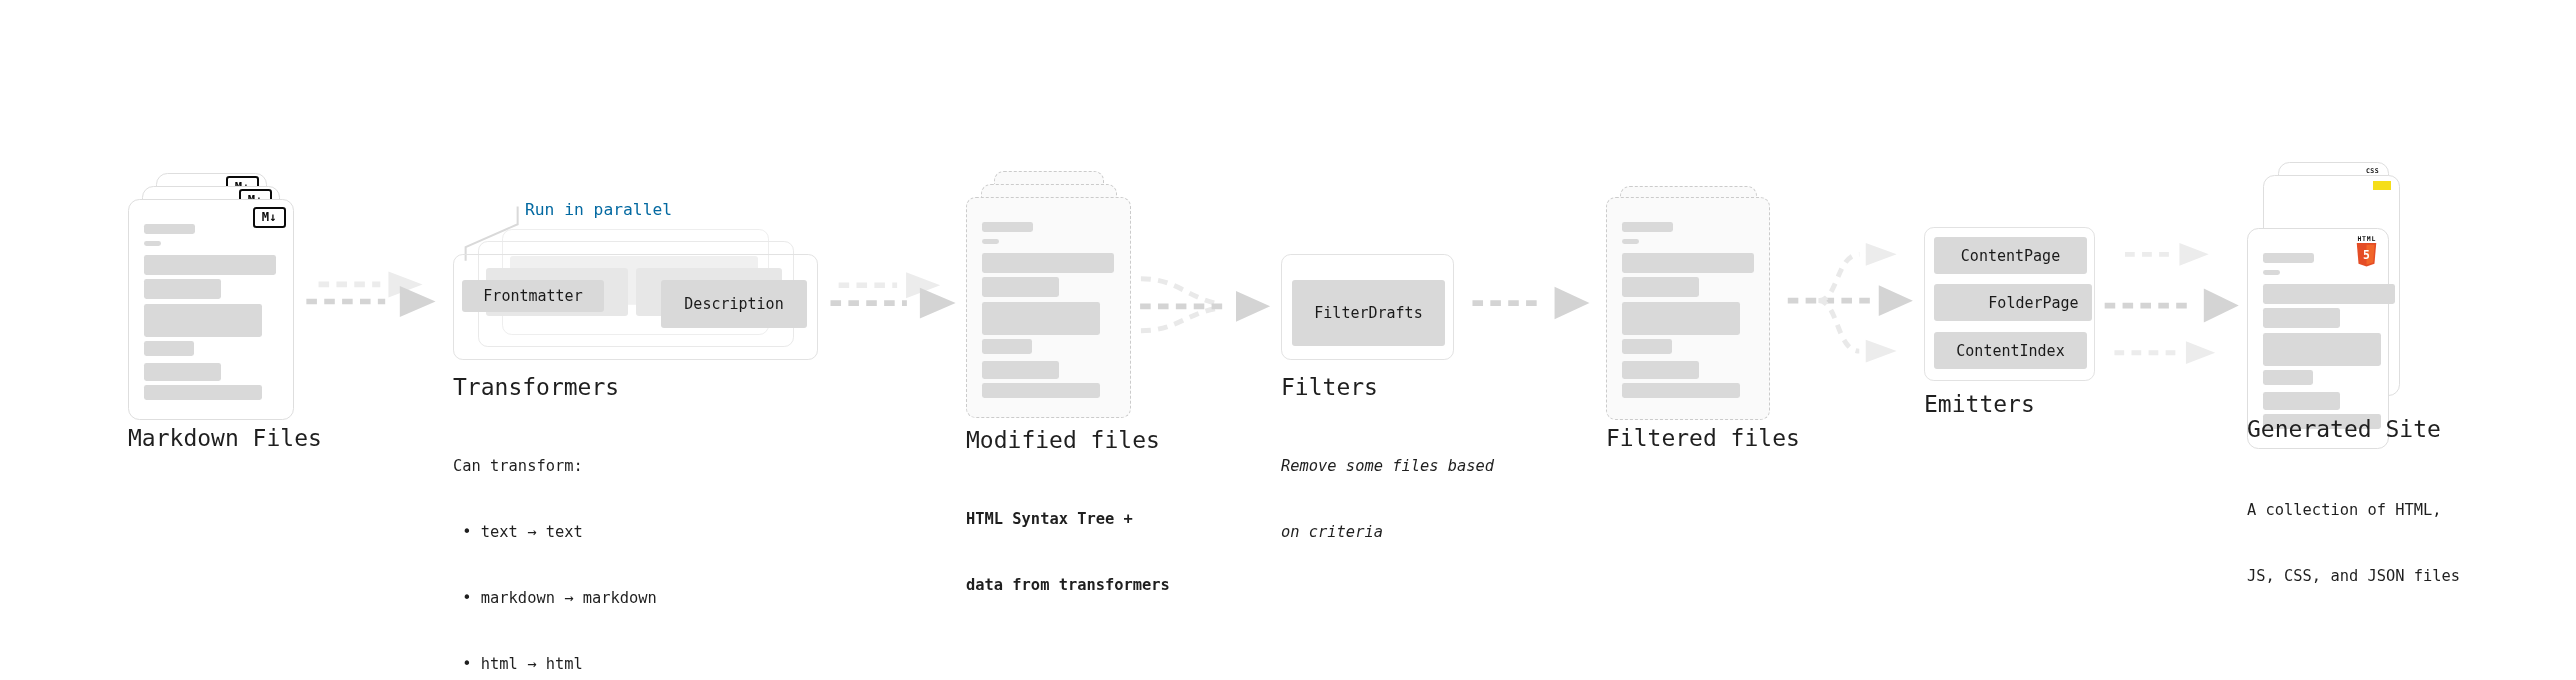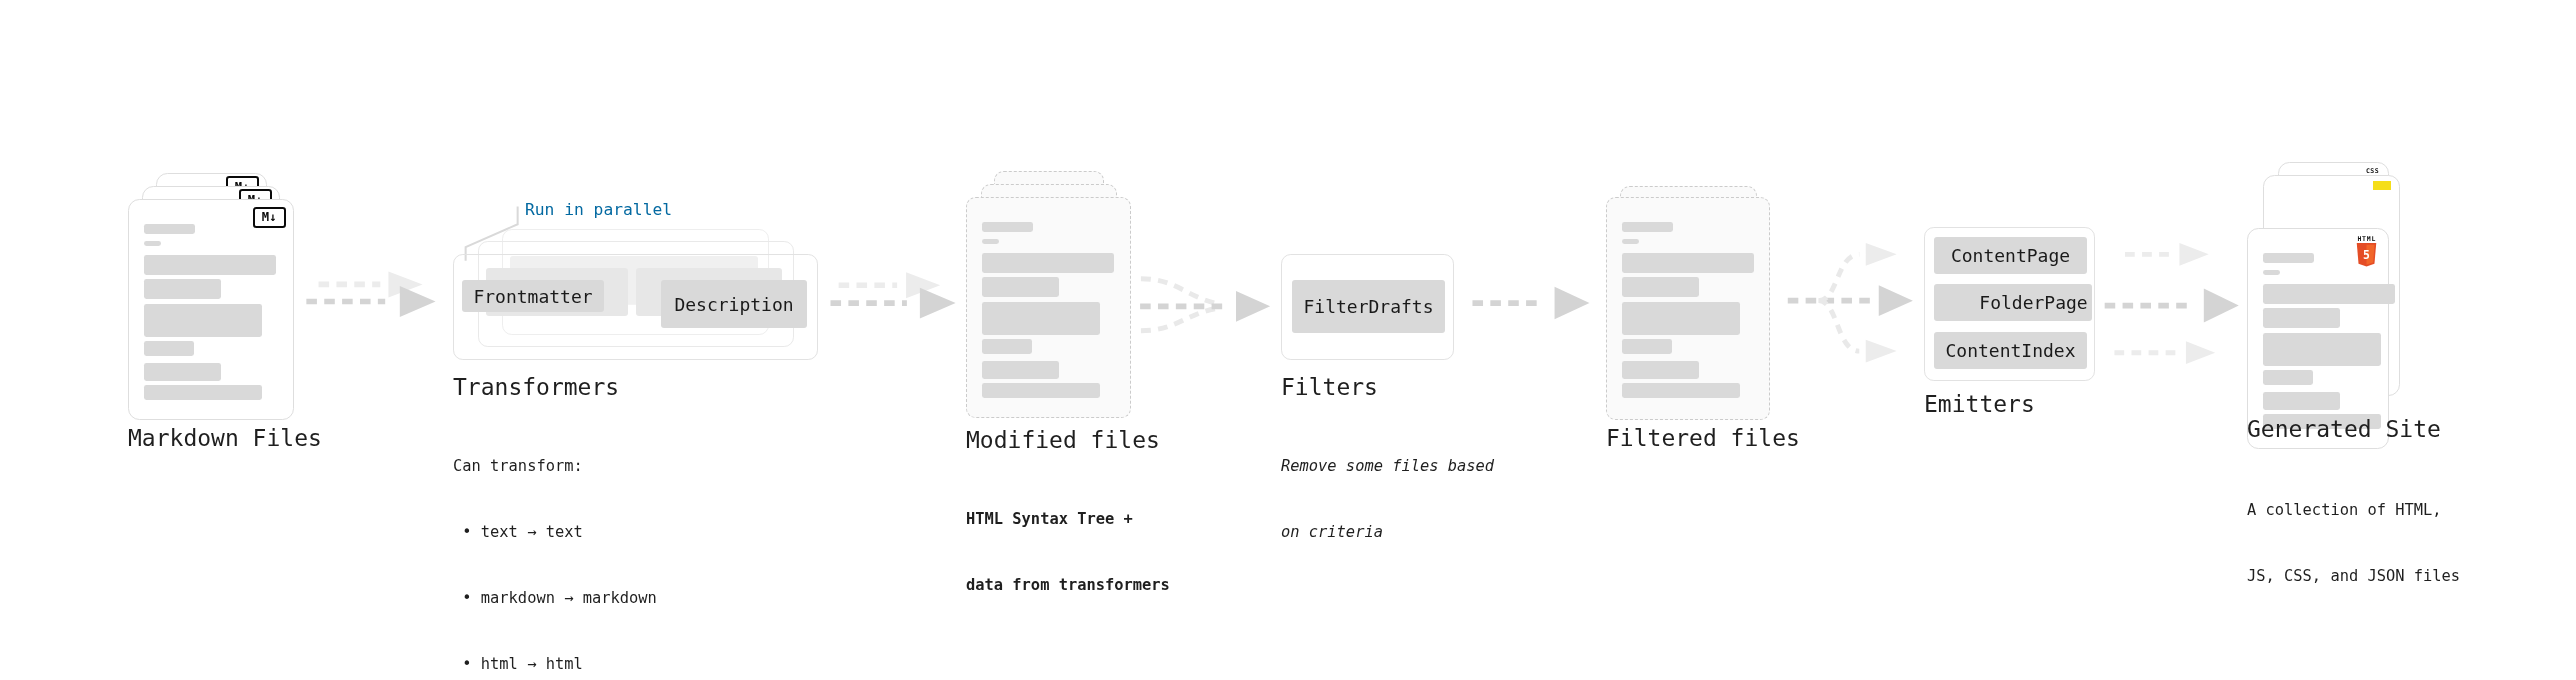--- a/index.html
+++ b/index.html
@@ -32,21 +32,21 @@
   .css-badge{position:absolute;top:4.9px;right:6.5px;width:18px;text-align:center;}
   .css-badge .txt{font-size:6.5px;line-height:6.5px;font-weight:bold;letter-spacing:0.4px;color:#111;}
   .css-badge .ubar{display:block;margin:0.8px auto 0;width:14.6px;height:3.3px;background:#2f6bff;}
   .js-badge{position:absolute;top:4.9px;right:8.1px;width:18px;height:9px;background:#f5de19;}
   .html5-badge{position:absolute;top:6.5px;right:9px;width:24.4px;text-align:center;}
   .html5-badge .txt{font-size:6.5px;line-height:7.3px;font-weight:bold;letter-spacing:0.8px;color:#111;}
 
   
   .frame{position:absolute;border:1.6px solid #e3e3e3;border-radius:9.8px;box-sizing:border-box;background:transparent;}
   .pill{position:absolute;border-radius:3px;background:#d9d9d9;display:flex;align-items:center;
-        justify-content:center;font-size:18px;color:#1a1a1a;box-sizing:border-box;white-space:pre;}
+        justify-content:center;font-size:15px;color:#1a1a1a;box-sizing:border-box;white-space:pre;}
 
   
   .title{position:absolute;font-size:23px;line-height:27px;white-space:pre;color:#1f1f1f;}
   .desc{position:absolute;font-size:15.4px;line-height:22px;white-space:pre;color:#1f1f1f;}
   .annotation{position:absolute;left:525px;top:200px;font-size:16.3px;color:#0369a1;white-space:pre;}
 </style>
 </head>
 <body>
 
 <div class="canvas">
@@ -174,21 +174,21 @@
         </div>
     </div>
   </div>
   <div class="title" style="left:966px;top:427px;">Modified files</div>
   <div class="desc" style="left:966px;top:464px;font-weight:bold;">
     <div>HTML Syntax Tree +</div>
     <div>data from transformers</div>
   </div>
 
   <div class="frame" style="left:1281px;top:254px;width:173px;height:106px;border-color:#e2e2e2;"></div>
-  <div class="pill" style="left:1292px;top:280px;width:153px;height:53px;text-align:right;">FilterDrafts</div>
+  <div class="pill" style="left:1292px;top:280px;width:153px;height:66px;text-align:right;">FilterDrafts</div>
   <div class="title" style="left:1281px;top:374px;">Filters</div>
   <div class="desc" style="left:1281px;top:411px;font-style:italic;">
     <div>Remove some files based</div>
     <div>on criteria</div>
   </div>
 
   <div>
     <div class="file-card dashed back" style="left:1620px;top:186px;width:137px;"></div>
     <div class="file-card dashed" style="left:1606px;top:197px;width:164px;height:223px;">
       <div>

